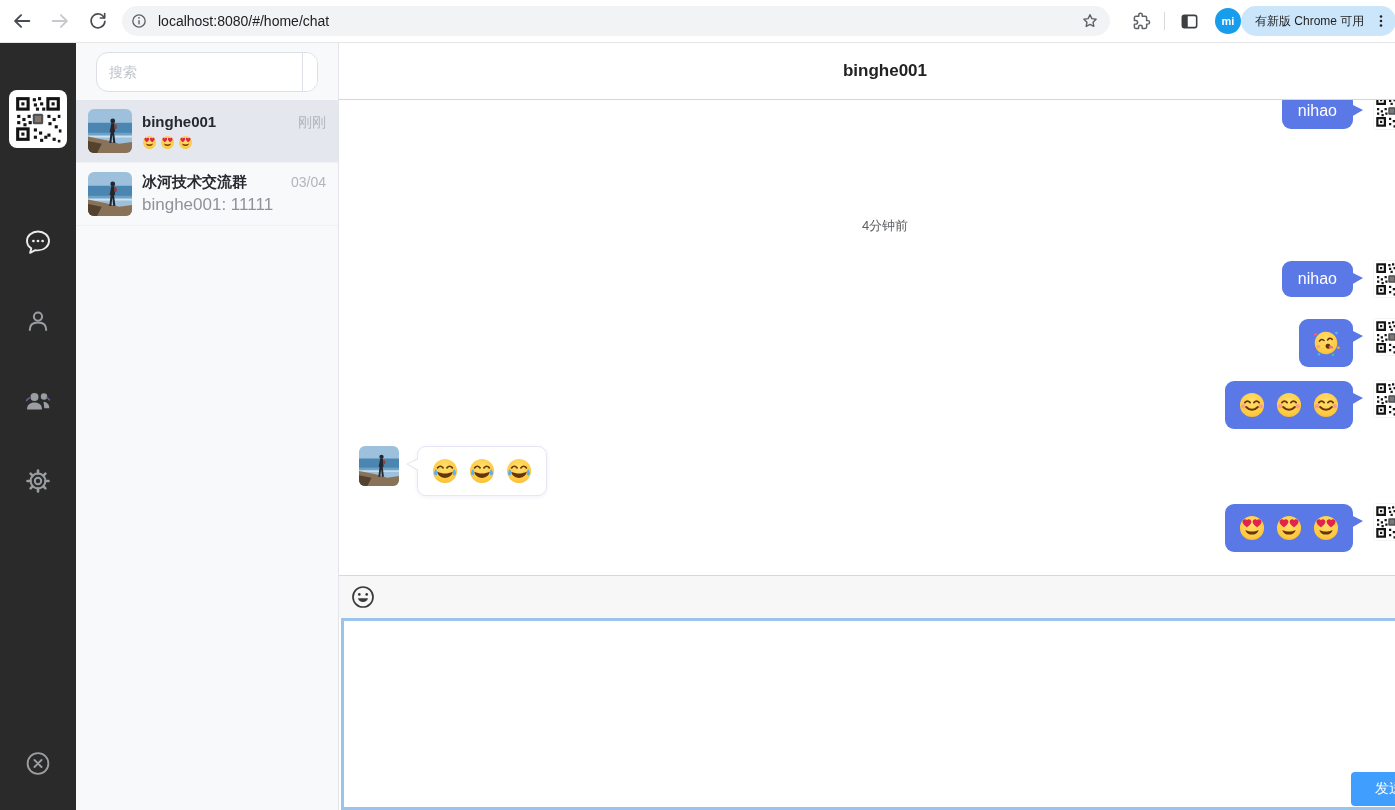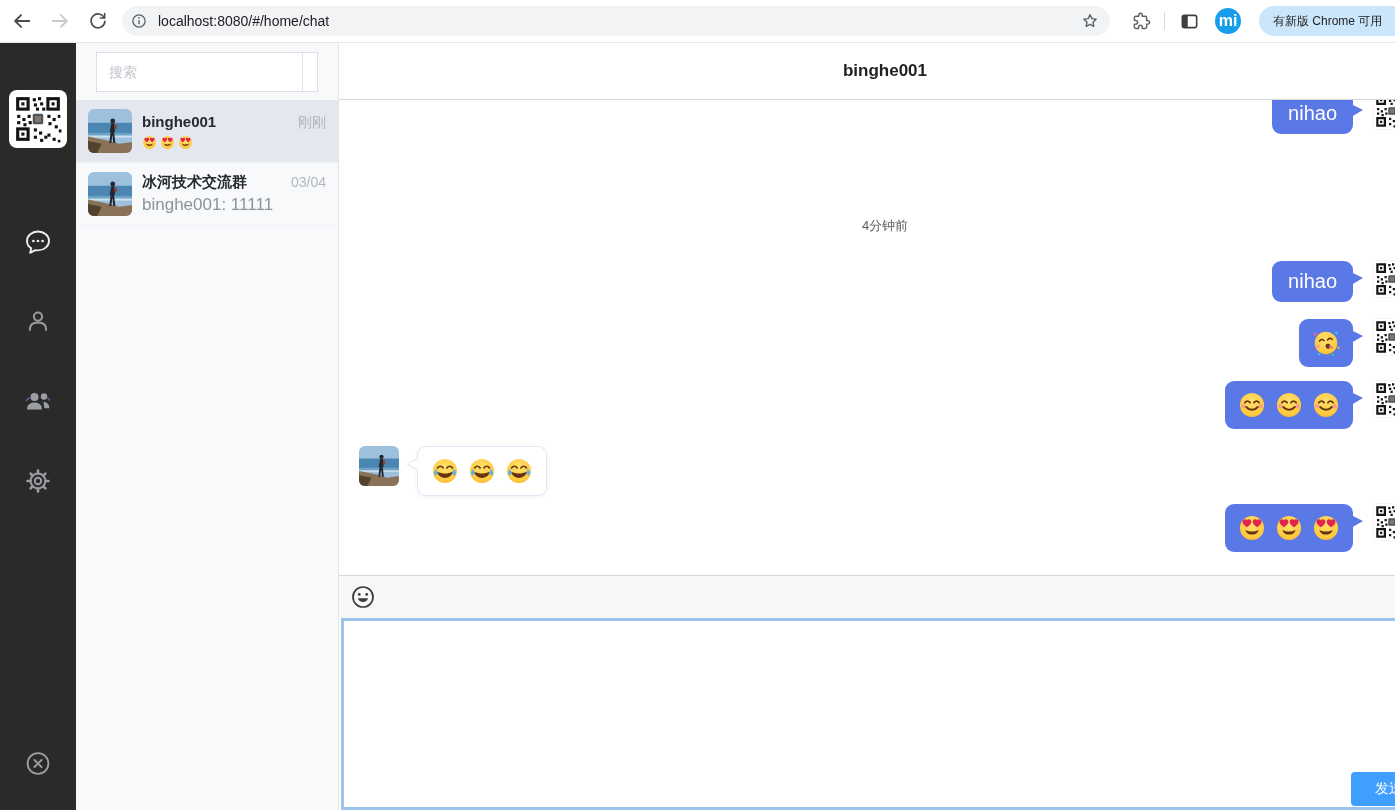--- a/index.html
+++ b/index.html
@@ -10,36 +10,36 @@
   
   .chrome{position:absolute;top:0;left:0;right:0;height:42px;background:#fff;
           border-bottom:1px solid #e6e6e6;display:flex;align-items:center;z-index:9;}
   .nav-btn{width:24px;height:24px;display:flex;align-items:center;justify-content:center;cursor:pointer;}
   .omnibox{display:flex;align-items:center;height:30px;width:988px;margin-left:12px;
            background:#f1f3f4;border-radius:15px;padding:0 10px 0 8px;box-sizing:border-box;}
   .omnibox .url{flex:1;margin-left:10px;font-size:14px;color:#202124;white-space:nowrap;overflow:hidden;}
   .chrome-right{display:flex;align-items:center;margin-left:18px;}
   .vsep{width:1px;height:18px;background:#d9d9d9;margin:0 12px;}
   .profile-avatar{width:26px;height:26px;border-radius:50%;background:#189ded;color:#fff;
-                  font-size:16px;font-weight:bold;display:flex;align-items:center;justify-content:center;
-                  margin:0 18px 0 14px;cursor:pointer;}
+                  font-size:11px;font-weight:bold;display:flex;align-items:center;justify-content:center;
+                  margin:0 0 0 14px;cursor:pointer;}
   .update-chip{display:flex;align-items:center;height:30px;background:#cbe6fb;border-radius:15px;
                padding:0 6px 0 14px;margin-right:2px;cursor:pointer;}
   .update-chip .chip-label{font-size:12px;color:#1f1f1f;margin-right:8px;}
 
   
   .app{position:absolute;top:42px;left:0;right:0;bottom:0;display:flex;}
   .rail{position:relative;width:76px;background:#2a2a2a;flex:none;}
   .rail-item{position:absolute;left:50%;transform:translateX(-50%);cursor:pointer;}
   .qr-card{top:48px;width:58px;height:58px;background:#fff;border-radius:8px;
            display:flex;align-items:center;justify-content:center;}
 
   .list-panel{position:relative;width:262px;flex:none;background:#f8f9fb;border-right:1px solid #e4e5e8;}
   .search-wrap{position:absolute;top:10px;left:20px;right:20px;height:40px;display:flex;
-               background:#fff;border:1px solid #dcdfe6;border-radius:0;box-sizing:border-box;overflow:hidden;}
+               background:#fff;border:1px solid #dcdfe6;border-radius:12px;box-sizing:border-box;overflow:hidden;}
   .search-wrap input{flex:1;border:none;outline:none;background:transparent;padding:0 12px;
                      font-size:14px;color:#606266;font-family:"Liberation Sans",sans-serif;}
   .search-wrap input::placeholder{color:#bfc4cc;}
   .search-btn{width:48px;flex:none;border-left:1px solid #dcdfe6;display:flex;align-items:center;
               justify-content:center;cursor:pointer;background:#fff;}
   .items{position:absolute;top:58px;left:0;right:0;}
   .chat-item{height:62px;display:flex;align-items:flex-start;padding:9px 12px;box-sizing:content-box;
              height:44px;padding:9px 12px 9px 12px;cursor:pointer;border-bottom:1px solid #eff1f4;}
   .chat-item{height:62px;padding:0 12px;align-items:center;}
   .chat-item.selected{background:#e4e7ed;}
@@ -59,21 +59,21 @@
   .msgs{position:absolute;top:58px;left:0;right:0;height:475px;overflow:hidden;background:#fff;}
   .mrow{position:absolute;left:0;right:0;display:flex;align-items:flex-start;}
   .mrow.right{justify-content:flex-end;padding-right:21px;gap:21px;}
   .mrow.left{justify-content:flex-start;padding-left:20px;gap:18px;}
   .mrow.center{justify-content:center;}
   .time-divider{font-size:13px;color:#5c5f63;}
   .qr-avatar{width:36px;height:36px;border-radius:3px;overflow:hidden;flex:none;background:#fff;
              box-shadow:0 0 0 1px rgba(0,0,0,.04);}
   .photo-avatar{width:40px;height:40px;border-radius:6px;overflow:hidden;flex:none;}
   .bubble{position:relative;border-radius:9px;}
-  .bubble.b-right{background:#5a78e6;color:#fff;font-size:20px;padding:9px 16px;}
+  .bubble.b-right{background:#5a78e6;color:#fff;font-size:16px;padding:9px 16px;}
   .bubble.b-right::after{content:"";position:absolute;right:-10px;top:11px;
       border-top:6px solid transparent;border-bottom:7px solid transparent;border-left:12px solid #5a78e6;}
   .bubble.b-left{background:#fff;border:1px solid #e8e5f4;box-shadow:0 1px 4px rgba(80,70,160,.08);}
   .bubble.b-left::before{content:"";position:absolute;left:-12px;top:11px;
       border-top:6px solid transparent;border-bottom:7px solid transparent;border-right:12px solid #e8e5f4;}
   .bubble.b-left::after{content:"";position:absolute;left:-10px;top:12px;
       border-top:5px solid transparent;border-bottom:6px solid transparent;border-right:11px solid #fff;}
   .bubble.emoji-b{display:flex;align-items:center;gap:9px;padding:10px 13px;}
   .emo{width:28px;height:28px;flex:none;}
   .emo-sm{width:15px;height:15px;flex:none;}

